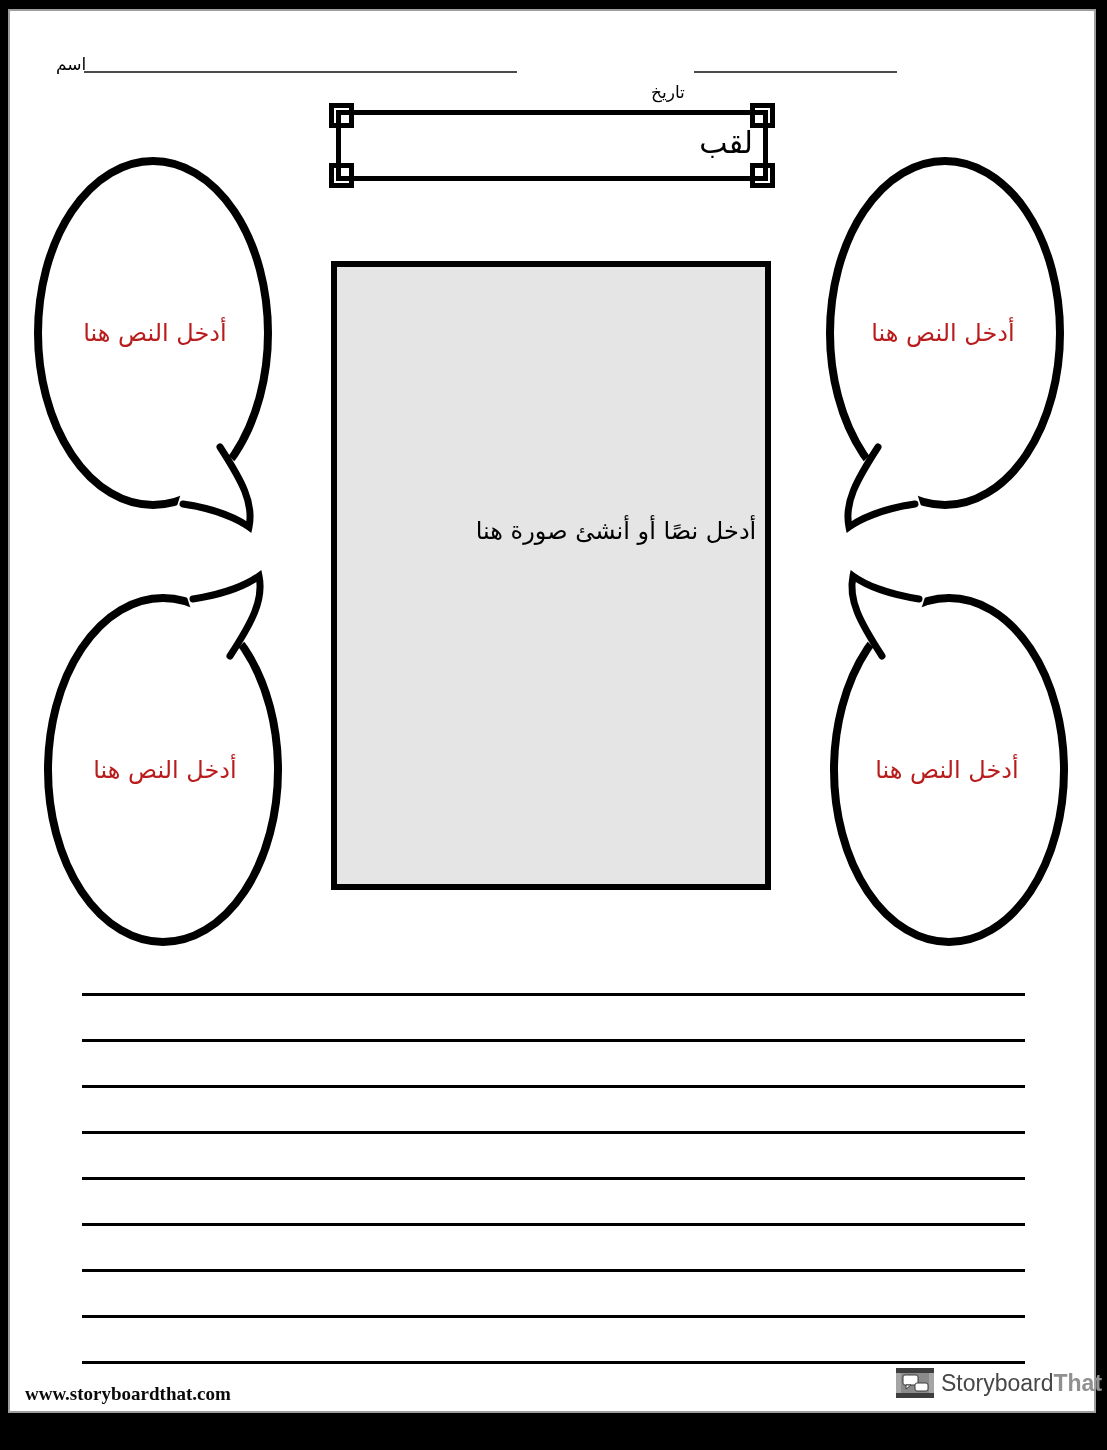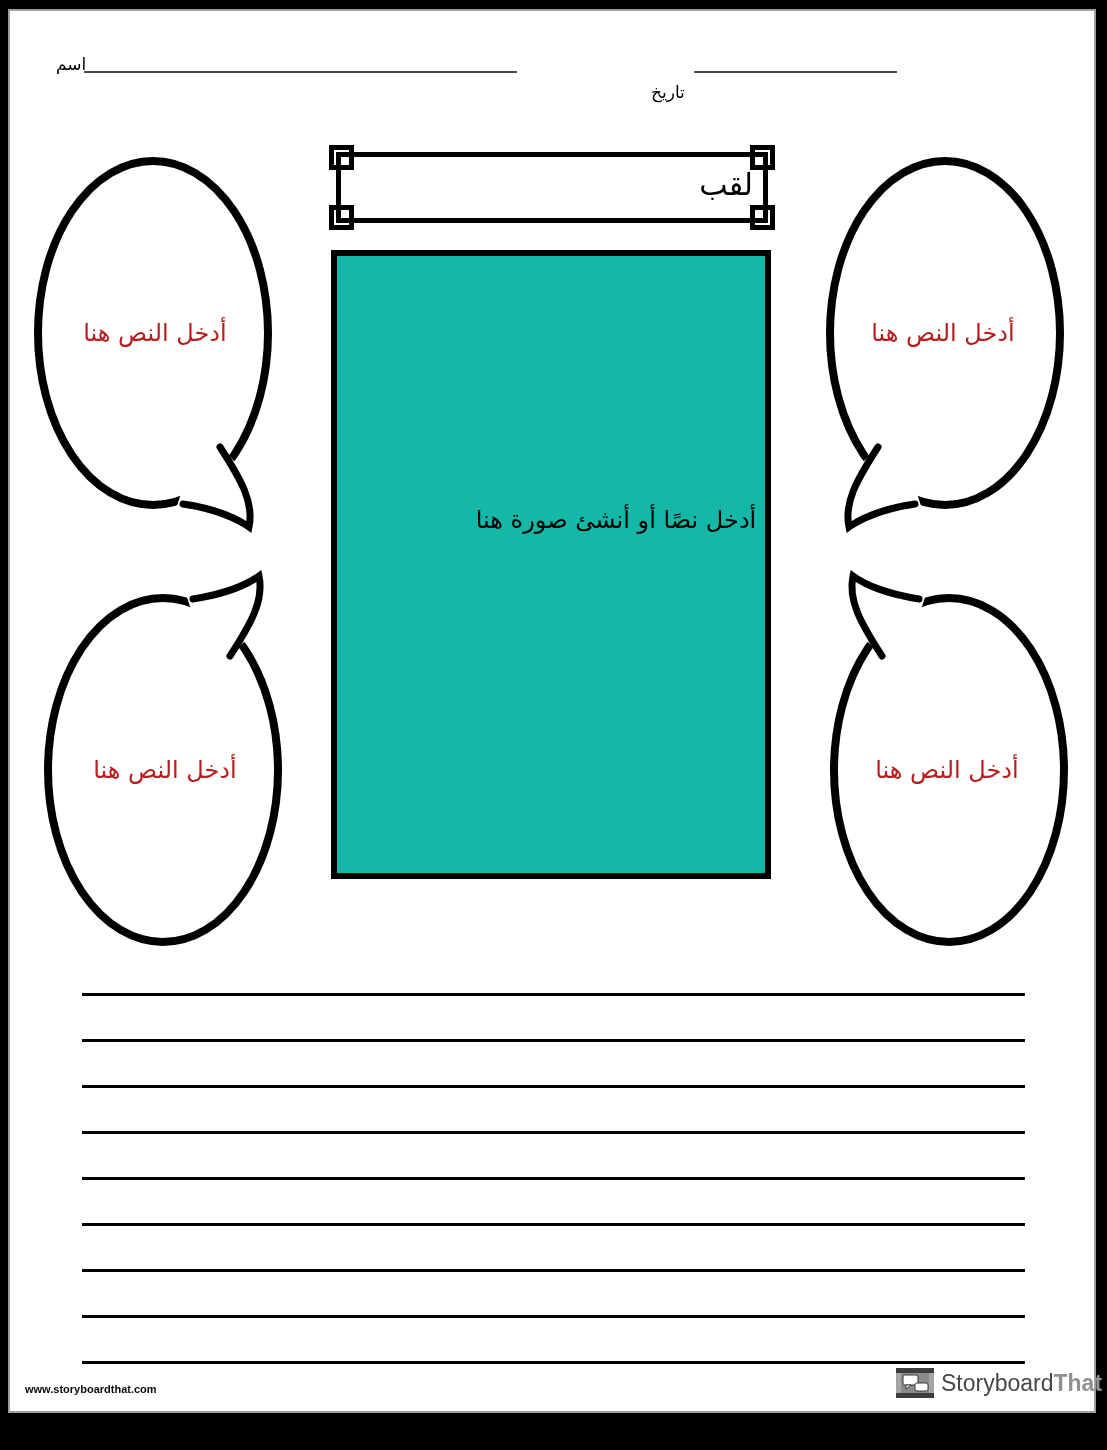--- a/index.html
+++ b/index.html
@@ -28,21 +28,21 @@
   .date-label { left:641px; top:43px;margin-top:28px; }
   .hdr-line {
     position:absolute; height:2px; background:#4a4a4a;
   }
   .name-line { left:74px; top:60px; width:433px; }
   .date-line { left:684px; top:60px; width:203px; }
 
   
   .title-box {
     position:absolute; left:326px; top:99px;
-    width:432px; height:71px;margin-top:42px;
+    width:432px; height:71px;
   }
   .title-corner {
     position:absolute; width:25px; height:25px;
     box-sizing:border-box;
     border:5px solid #000; background:#fff;
   }
   .c-tl { left:-7px; top:-7px; }
   .c-tr { right:-7px; top:-7px; }
   .c-bl { left:-7px; bottom:-7px; }
   .c-br { right:-7px; bottom:-7px; }
@@ -54,25 +54,25 @@
     padding-right:10px;
   }
   .title-text {
     font-size:30px; color:#000; direction:rtl;
     line-height:1;
     padding-bottom:6px;
   }
 
   
   .center-box {
-    position:absolute; left:321px; top:239px;
+    position:absolute; left:321px; top:250px;
     width:440px; height:629px;
     box-sizing:border-box;
     border:6px solid #000;
-    background:#14b8a6;
+    background:#e5e5e5;
   }
   .center-placeholder {
     position:absolute; left:0; right:0; top:249px;
     padding-left:130px;
     text-align:center;
     direction:rtl;
     font-size:24px; color:#000;
     line-height:30px;
     white-space:nowrap;
   }
@@ -102,22 +102,22 @@
     width:943px; height:372px;
   }
   .writing-line {
     width:943px; height:3px; background:#000;
     margin-bottom:43px;
   }
 
   
   .footer-url {
     position:absolute; left:15px; top:1372px;
-    font-size:11px; font-weight:bold; color:#0a0a0a;
-    font-family:Liberation Sans, sans-serif;
+    font-size:19px; font-weight:bold; color:#0a0a0a;
+    font-family:Liberation Serif, serif;
   }
   .footer-brand {
     position:absolute; left:886px; top:1356px;
     height:32px; display:flex; align-items:center;
   }
   .brand-icon { width:38px; height:30px; margin-right:7px; }
   .brand-text {
     font-family:"Liberation Sans", sans-serif;
     font-size:23px; line-height:30px; white-space:nowrap;
   }

